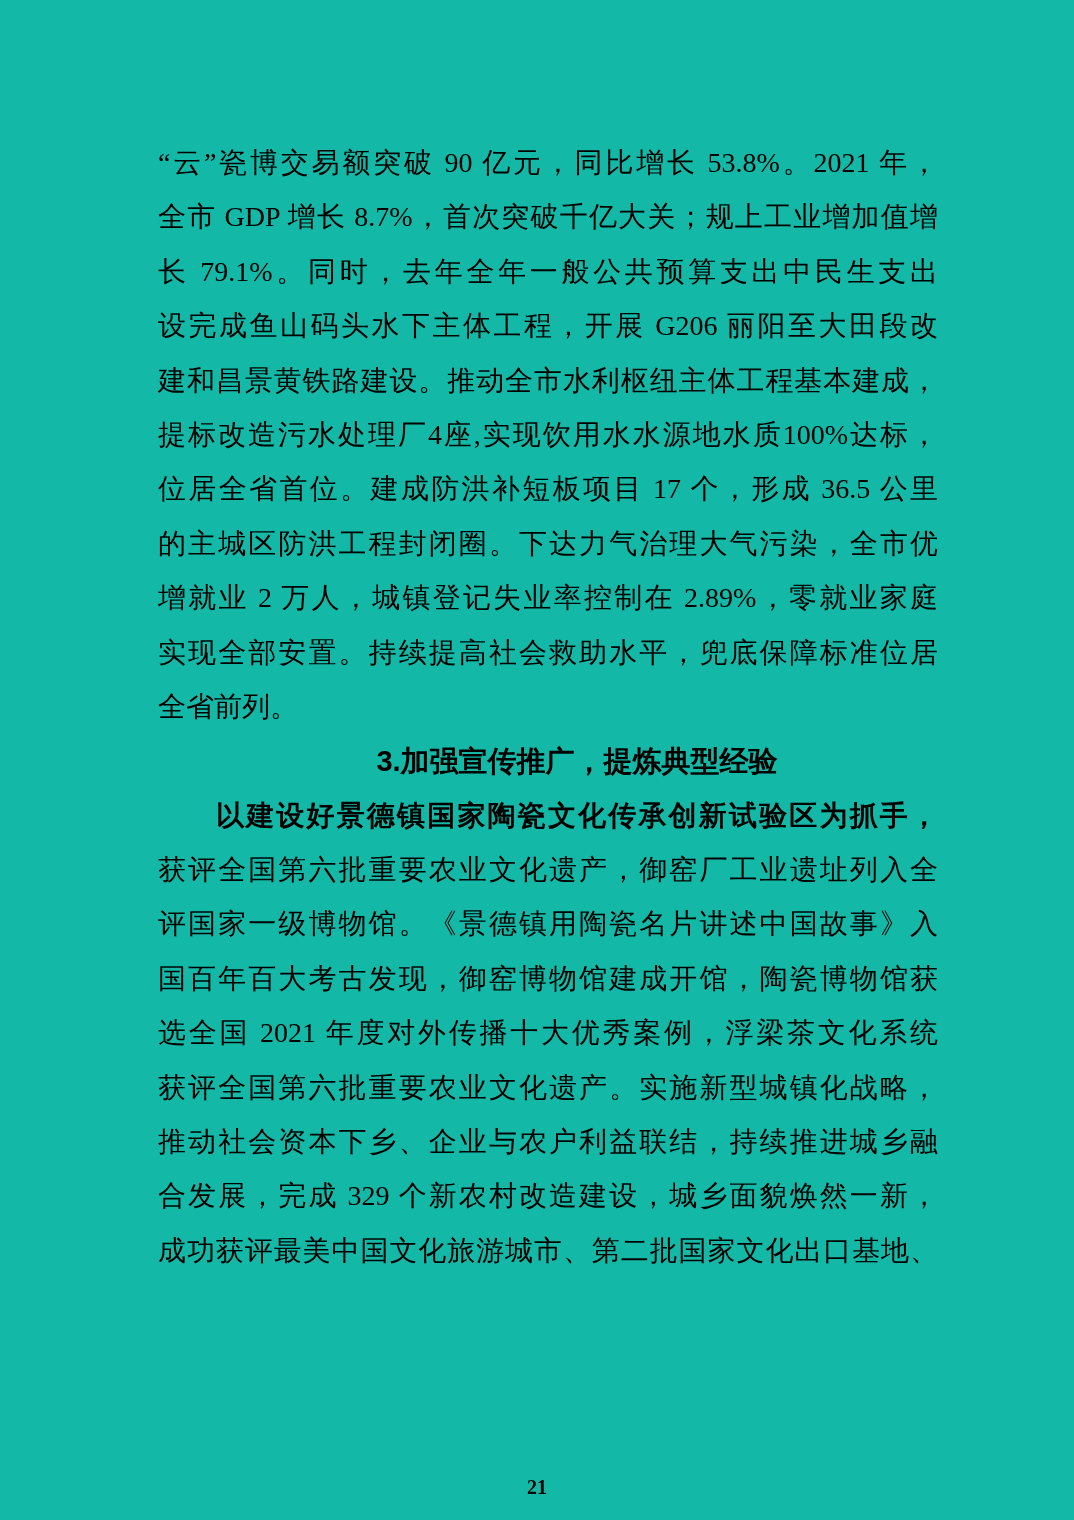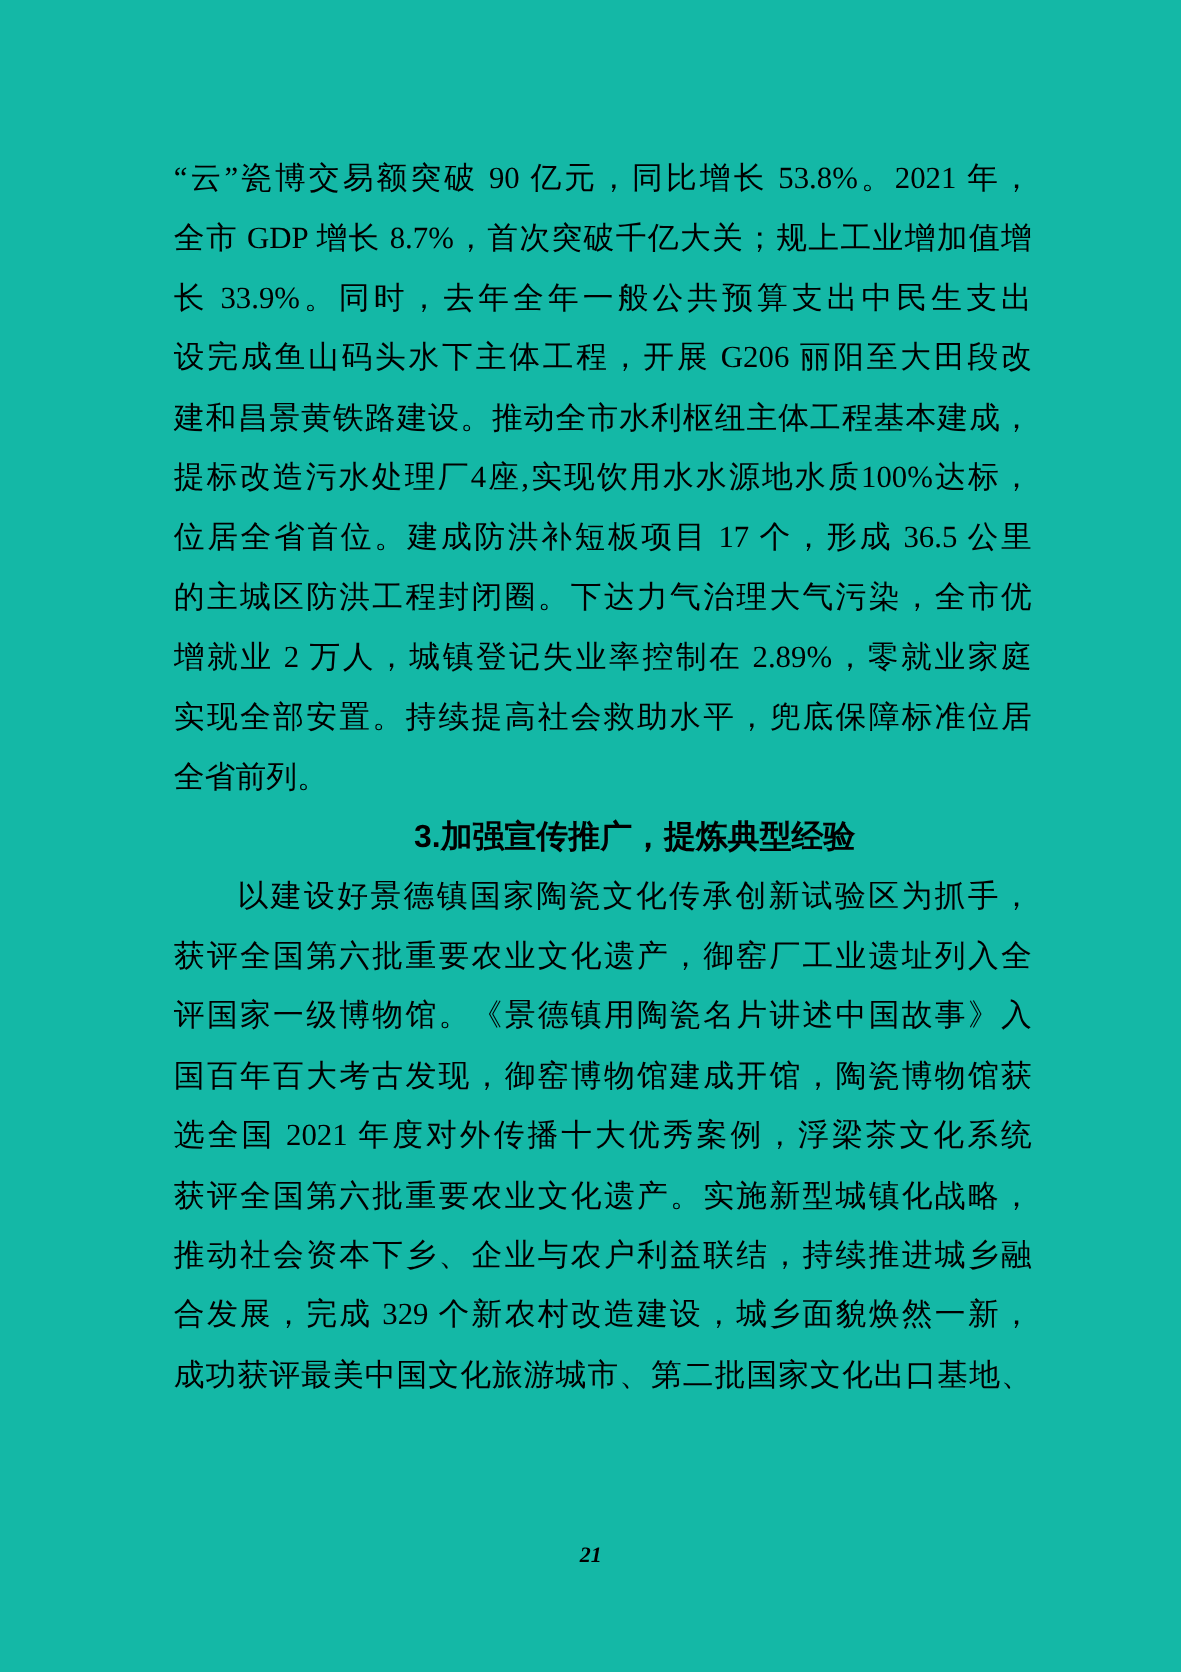--- a/index.html
+++ b/index.html
@@ -34,57 +34,57 @@
     text-align: justify;
     text-align-last: justify;
     white-space: normal;
   }
   .line.para-last {
     text-align: left;
     text-align-last: left;
   }
   .line.indent {
     text-indent: 58px;
+    font-weight: bold;
   }
   .heading {
     margin: 0;
     padding: 0;
     height: 54.4px;
     overflow: hidden;
     font-family: "Liberation Sans", "DejaVu Sans", sans-serif;
     font-weight: 700;
     font-size: 29px;
     line-height: 54.4px;
     text-indent: 58px;
     text-align: center;
   }
   .page-number {
     position: absolute;
-    top: 1400px;
+    top: 1473px;
     left: 0;
     width: 100%;
     text-align: center;
     font-family: "Liberation Serif", "DejaVu Serif", serif;
     font-weight: 700;
     font-size: 20px;
     line-height: 28px;
     color: #000000;
-    font-style: italic;
   }
 </style>
 </head>
 <body>
 
 <div class="page">
   <div class="content">
 
     <div class="para">
       <div class="line">“云”瓷博交易额突破 90 亿元，同比增长 53.8%。2021 年，</div>
       <div class="line">全市 GDP 增长 8.7%，首次突破千亿大关；规上工业增加值增</div>
-      <div class="line">长 33.9%。同时，去年全年一般公共预算支出中民生支出</div>
+      <div class="line">长 79.1%。同时，去年全年一般公共预算支出中民生支出</div>
       <div class="line">设完成鱼山码头水下主体工程，开展 G206 丽阳至大田段改</div>
       <div class="line">建和昌景黄铁路建设。推动全市水利枢纽主体工程基本建成，</div>
       <div class="line">提标改造污水处理厂4座,实现饮用水水源地水质100%达标，</div>
       <div class="line">位居全省首位。建成防洪补短板项目 17 个，形成 36.5 公里</div>
       <div class="line">的主城区防洪工程封闭圈。下达力气治理大气污染，全市优</div>
       <div class="line">增就业 2 万人，城镇登记失业率控制在 2.89%，零就业家庭</div>
       <div class="line">实现全部安置。持续提高社会救助水平，兜底保障标准位居</div>
       <div class="line para-last">全省前列。</div>
     </div>
 

